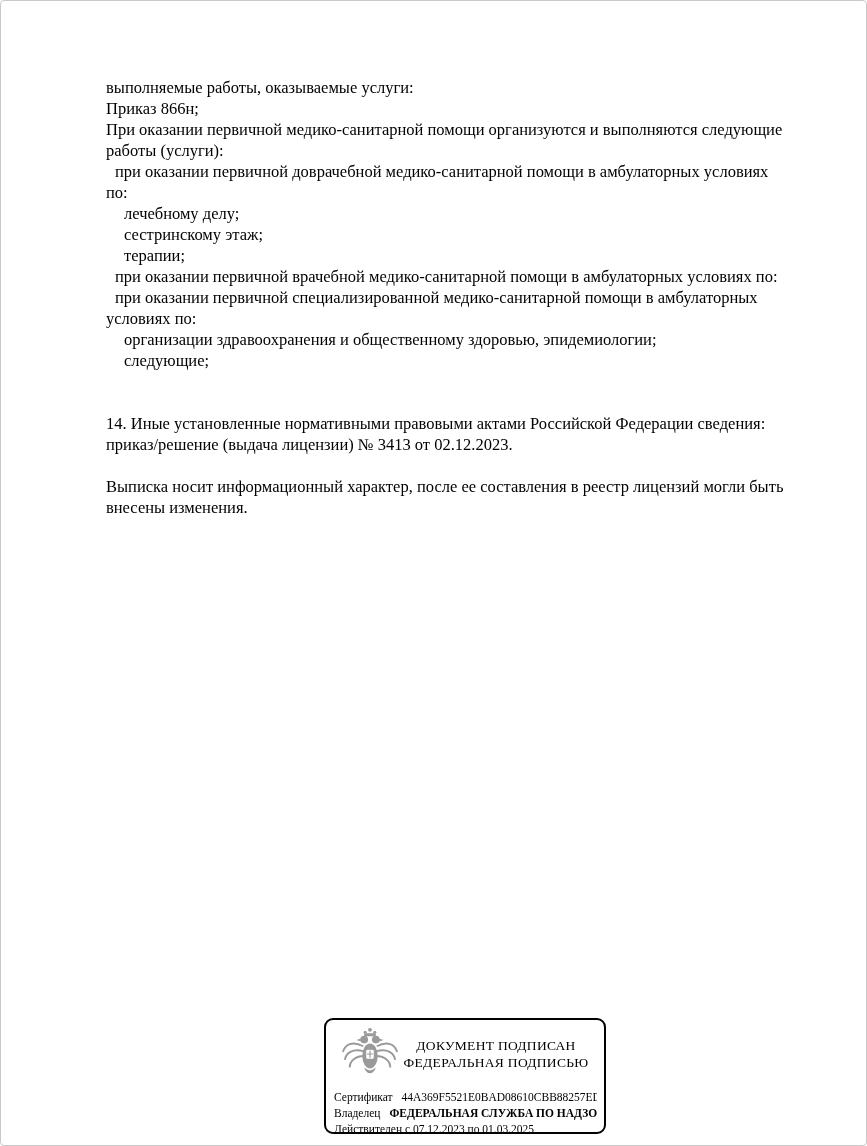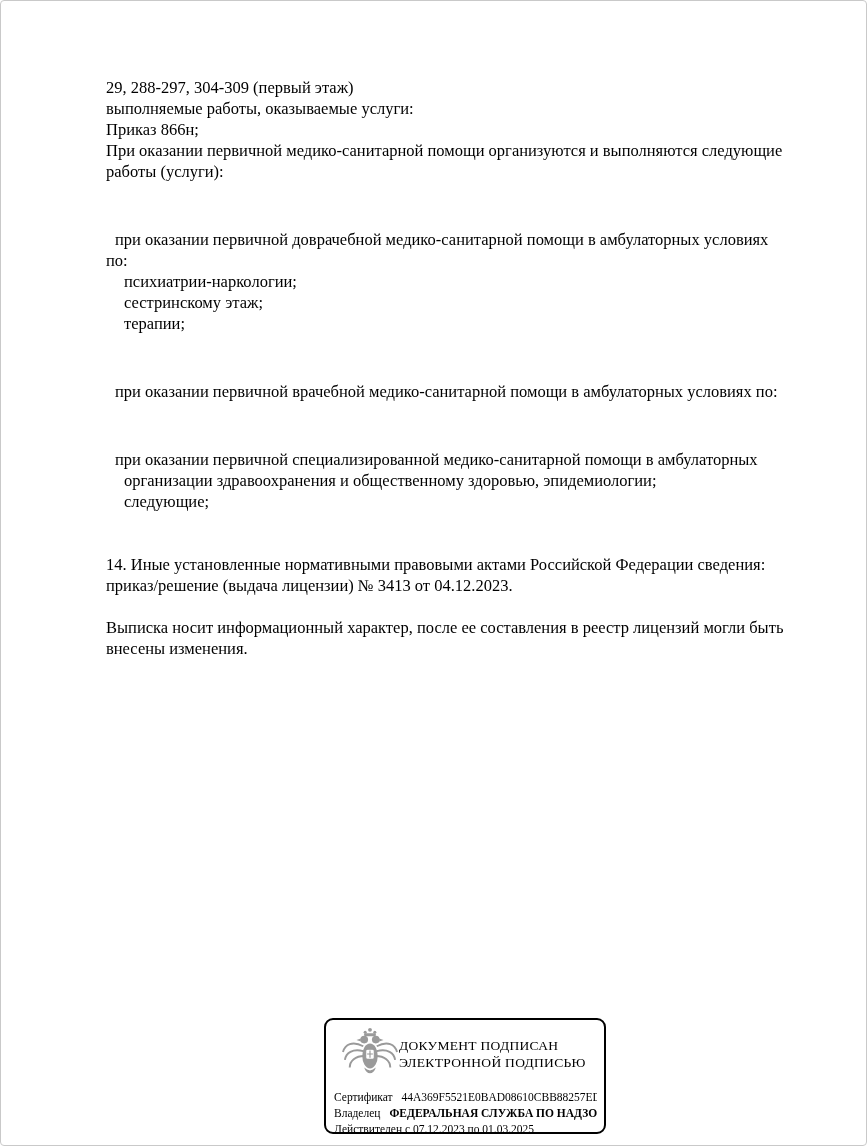--- a/index.html
+++ b/index.html
@@ -24,21 +24,21 @@
     width: 715px;
     font-size: 16.5px;
     color: #000000;
   }
   .line {
     height: 21px;
     line-height: 21px;
     white-space: pre;
   }
   .ind0 { padding-left: 0; }
-  .ind1 { padding-left: 9px; margin-top: 47px; }
+  .ind1 { padding-left: 9px; }
   .ind2 { padding-left: 18px; }
 
   
   .stamp {
     position: absolute;
     left: 323px; top: 1017px;
     width: 282px; height: 116px;
     border: 2px solid #000000;
     border-radius: 9px;
     background: #ffffff;
@@ -49,20 +49,21 @@
     display: flex;
     align-items: center;
   }
   .emblem {
     width: 58px; height: 56px;
     margin-left: 8px;
     flex: 0 0 auto;
   }
   .stamp-title {
     flex: 1;
+    text-align: center;
     font-size: 13.5px;
     line-height: 17px;
     letter-spacing: 0.3px;
     color: #000;
     padding-right: 4px;
   }
   .stamp-info {
     margin-top: 7px;
     margin-left: 1px;
     font-size: 11.5px;
@@ -75,38 +76,38 @@
   }
   .info-line .lbl { margin-right: 9px; }
   .owner-name { font-weight: bold; }
 </style>
 </head>
 <body>
 
 <div class="page">
 
   <div class="doc-body" id="doc-lines">
-      <div class="line ind0">29, 288-297, 304-309 (первый этаж)</div>
       <div class="line ind0">выполняемые работы, оказываемые услуги:</div>
       <div class="line ind0">Приказ 866н;</div>
       <div class="line ind0">При оказании первичной медико-санитарной помощи организуются и выполняются следующие</div>
       <div class="line ind0">работы (услуги):</div>
       <div class="line ind1">при оказании первичной доврачебной медико-санитарной помощи в амбулаторных условиях</div>
       <div class="line ind0">по:</div>
-      <div class="line ind2">психиатрии-наркологии;</div>
+      <div class="line ind2">лечебному делу;</div>
       <div class="line ind2">сестринскому этаж;</div>
       <div class="line ind2">терапии;</div>
       <div class="line ind1">при оказании первичной врачебной медико-санитарной помощи в амбулаторных условиях по:</div>
       <div class="line ind1">при оказании первичной специализированной медико-санитарной помощи в амбулаторных</div>
+      <div class="line ind0">условиях по:</div>
       <div class="line ind2">организации здравоохранения и общественному здоровью, эпидемиологии;</div>
       <div class="line ind2">следующие;</div>
       <div class="line ind0">&nbsp;</div>
       <div class="line ind0">&nbsp;</div>
       <div class="line ind0">14. Иные установленные нормативными правовыми актами Российской Федерации сведения:</div>
-      <div class="line ind0">приказ/решение (выдача лицензии) № 3413 от 04.12.2023.</div>
+      <div class="line ind0">приказ/решение (выдача лицензии) № 3413 от 02.12.2023.</div>
       <div class="line ind0">&nbsp;</div>
       <div class="line ind0">Выписка носит информационный характер, после ее составления в реестр лицензий могли быть</div>
       <div class="line ind0">внесены изменения.</div>
     </div>
 
   <div class="stamp">
     <div class="stamp-top">
       <div class="emblem">
         <svg width="58" height="56" viewBox="0 0 60 58" xmlns="http://www.w3.org/2000/svg">
           <g fill="#9a9a9a">
@@ -128,21 +129,21 @@
             <path d="M37,21 C48,15 56,19 58,27"></path>
             <path d="M37,26 C48,23 55,28 56,35"></path>
             <path d="M36,31 C45,31 51,36 51,43"></path>
           </g>
           <rect x="25.5" y="24" width="9" height="10.5" rx="2" fill="#ffffff" stroke="#9a9a9a" stroke-width="1.2"></rect>
           <path d="M30,25.5 v7.5 M27,29 h6" stroke="#9a9a9a" stroke-width="1.2" fill="none"></path>
         </svg>
       </div>
       <div class="stamp-title">
         <div>ДОКУМЕНТ ПОДПИСАН</div>
-        <div>ЭЛЕКТРОННОЙ ПОДПИСЬЮ</div>
+        <div>ФЕДЕРАЛЬНАЯ ПОДПИСЬЮ</div>
       </div>
     </div>
     <div class="stamp-info">
       <div class="info-line">
         <span class="lbl">Сертификат</span><span>44A369F5521E0BAD08610CBB88257ED3</span>
       </div>
       <div class="info-line">
         <span class="lbl">Владелец</span><span class="owner-name">ФЕДЕРАЛЬНАЯ СЛУЖБА ПО НАДЗОРУ В С</span>
       </div>
       <div class="info-line">

